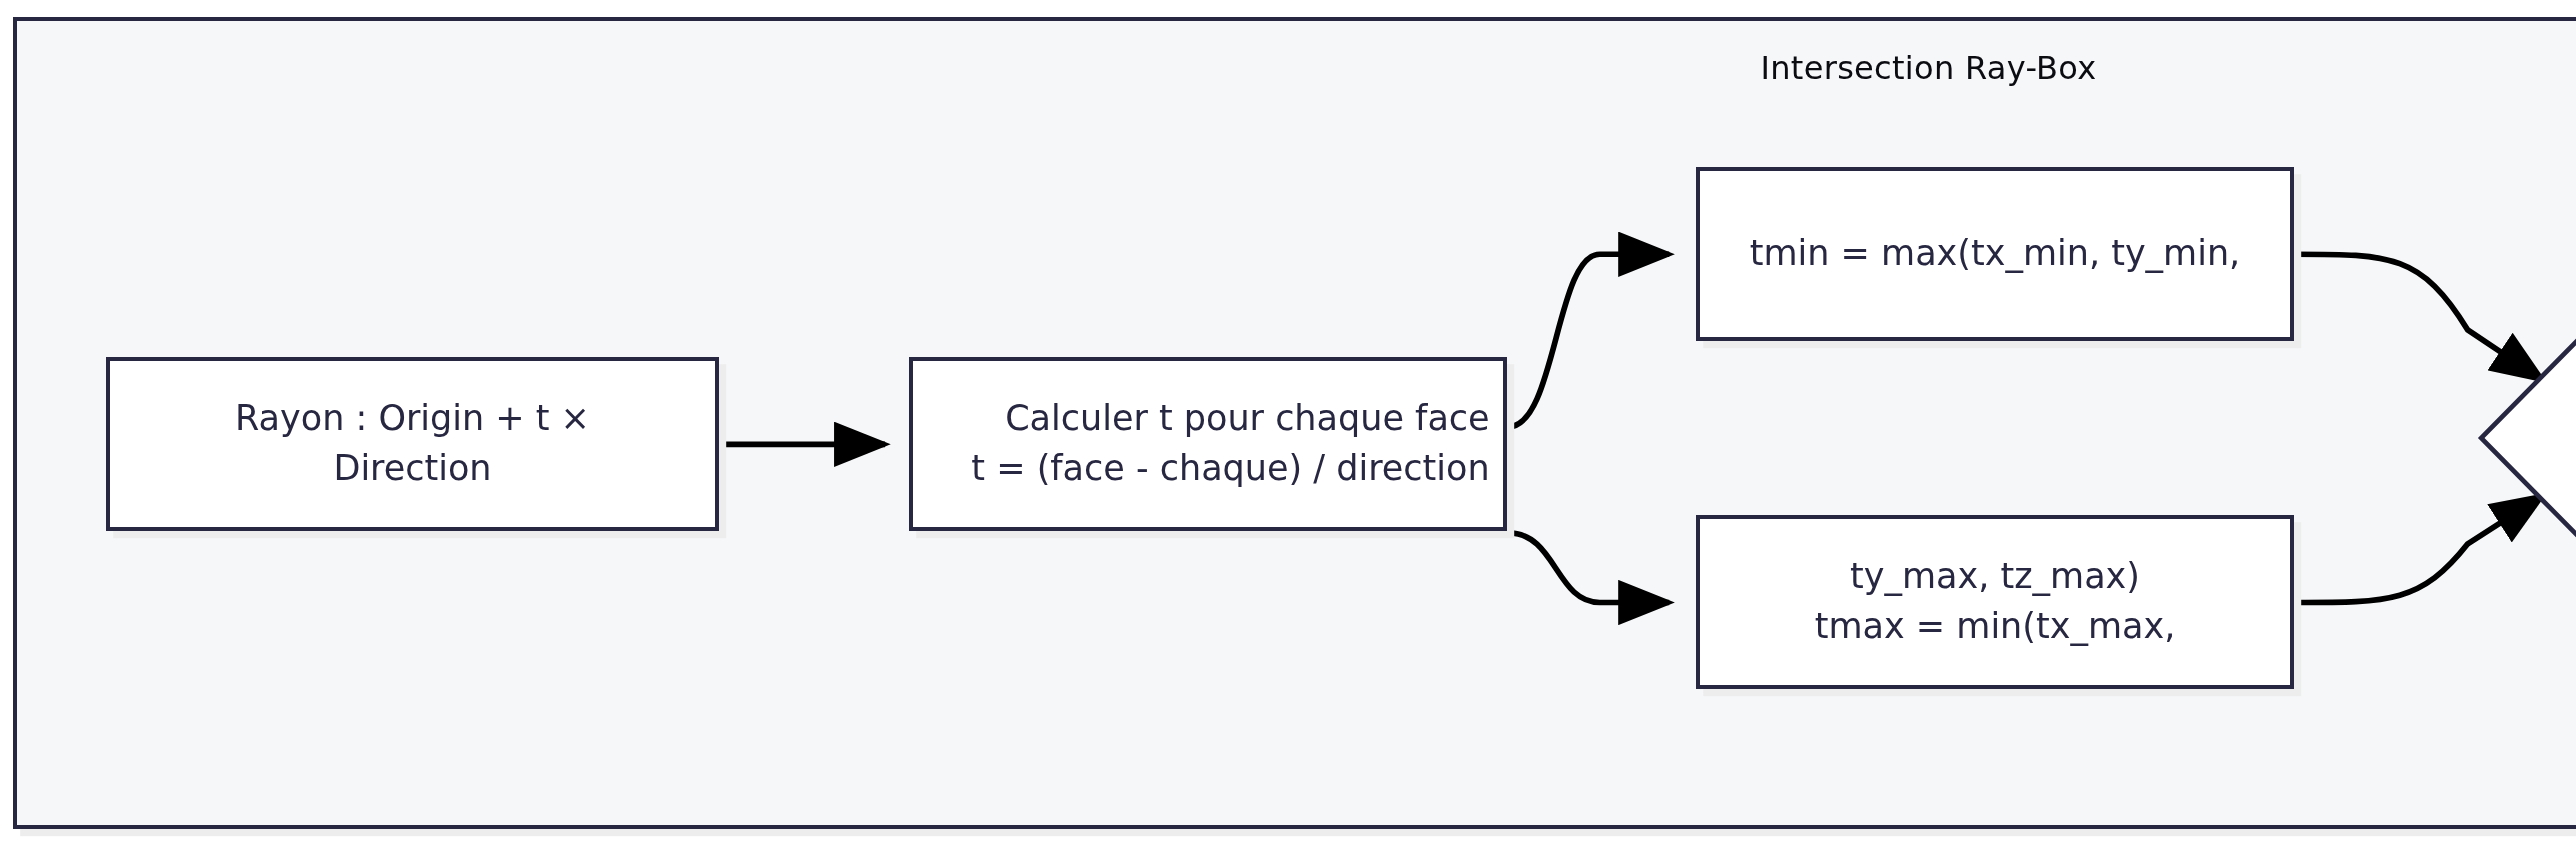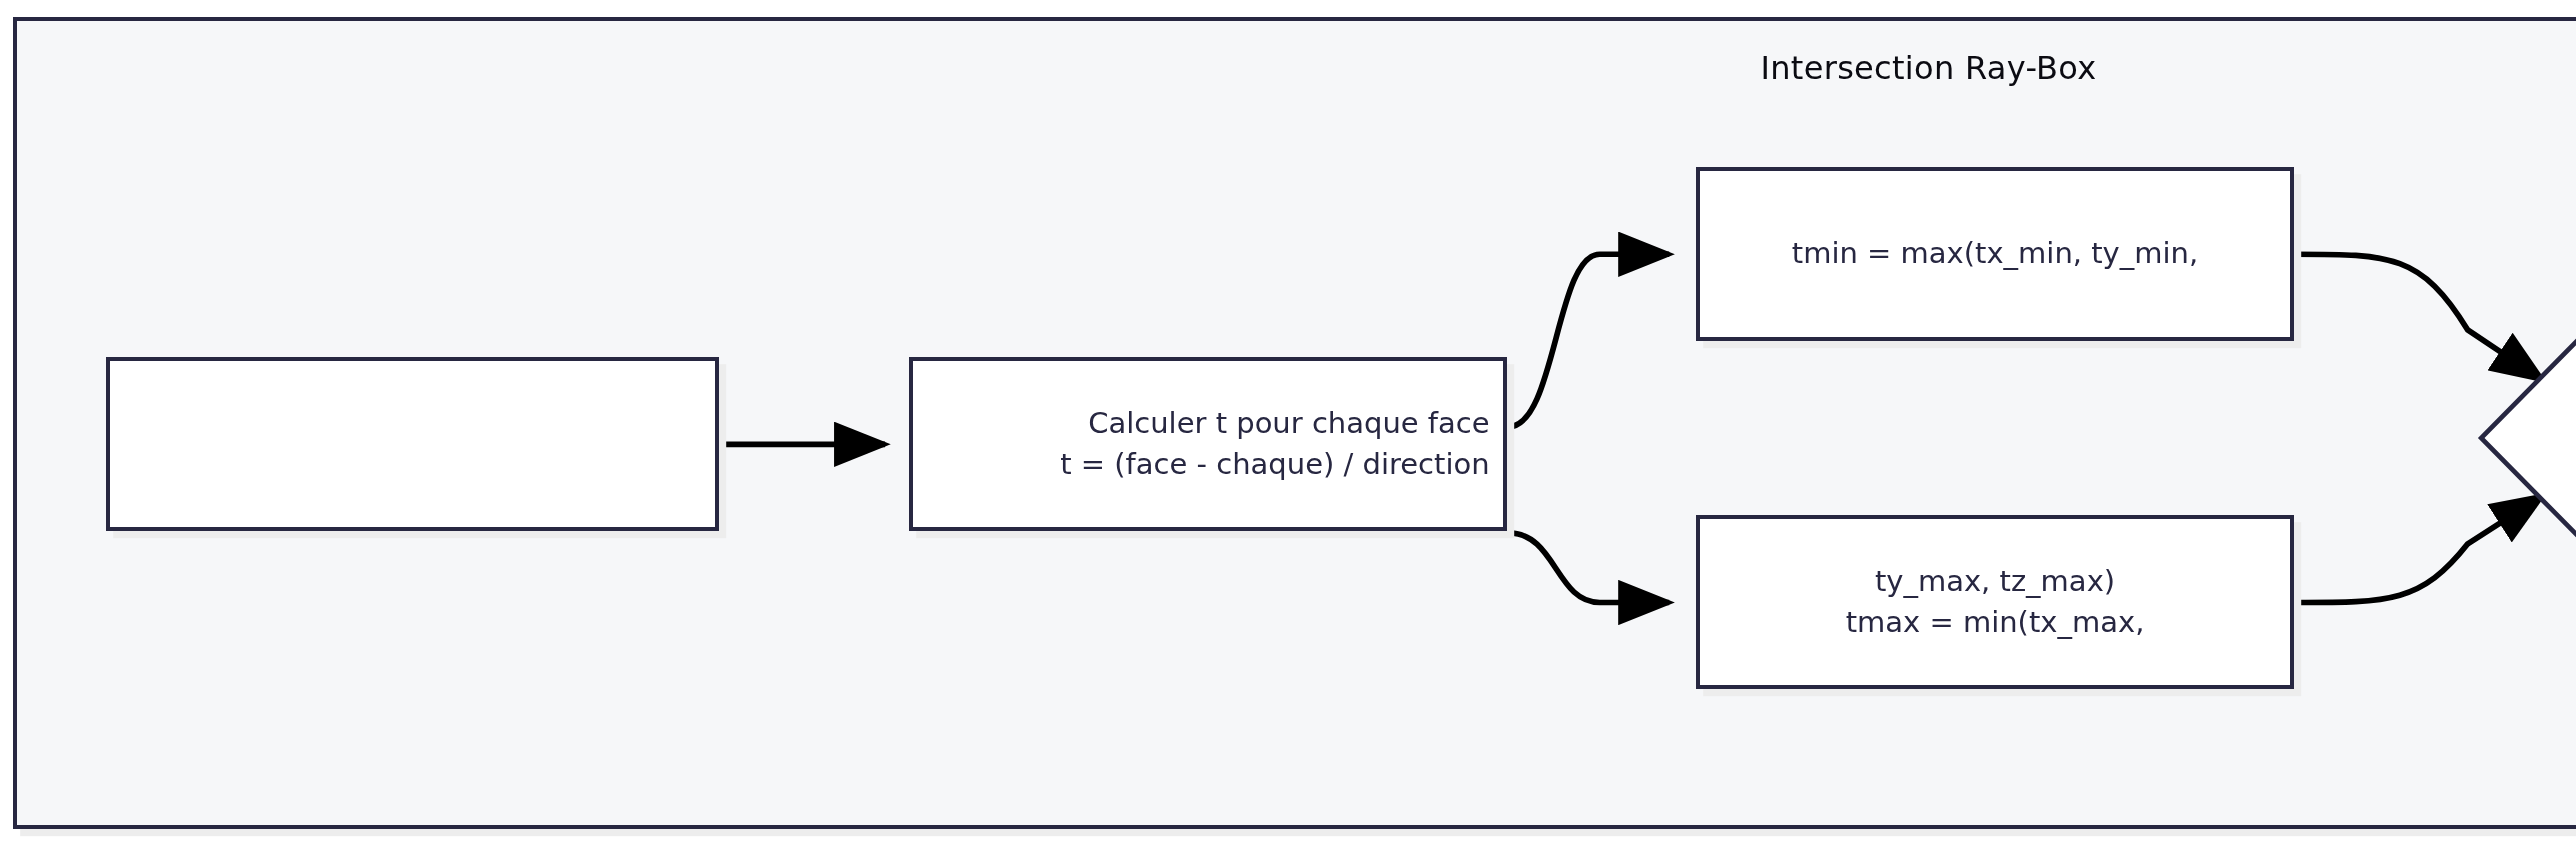--- a/index.html
+++ b/index.html
@@ -48,21 +48,21 @@
     position: absolute;
     background: #ffffff;
     border: 4.6px solid #272741;
     box-sizing: border-box;
     box-shadow: 7.2px 7.2px 0 0 #ededed;
     display: flex;
     align-items: center;
     justify-content: center;
     text-align: center;
     color: #272741;
-    font-size: 29px;
+    font-size: 35px;
     line-height: 1.42;
     padding: 0 13.4px;
   }
   .node .lines { width: 100%; }
   .node .lines div { white-space: pre; }
 
   
   #node-ray      { left: 106px;  top: 357px;  width: 613px; height: 174px; }
   #node-calc     { left: 909px; top: 357px;  width: 598px; height: 174px; text-align: right; }
   #node-tmin     { left: 1696px; top: 167px;  width: 598px; height: 174px; }
@@ -139,20 +139,22 @@
 
     <path class="edge-path" marker-end="url(#ah)" d="M 4455 1169 C 4640 1169 4700 1169 4790 1055 L 4935 962"></path>
 
     <path class="edge-path" marker-end="url(#ah)" d="M 5550 742 C 5680 660 5760 570 5810 548 L 5918 548 L 6055 548"></path>
 
     <path class="edge-path" marker-end="url(#ah)" d="M 5545 962 C 5660 1050 5740 1140 5805 1185 L 5912 1185 L 6240 1185"></path>
   </svg>
 
   <div class="node" id="node-ray">
     <div class="lines">
+      <div>Rayon : Origin + t ×</div>
+      <div>Direction</div>
     </div>
   </div>
 
   <div class="node" id="node-calc">
     <div class="lines">
       <div>Calculer t pour chaque face</div>
       <div>t = (face - chaque) / direction</div>
     </div>
   </div>
 

